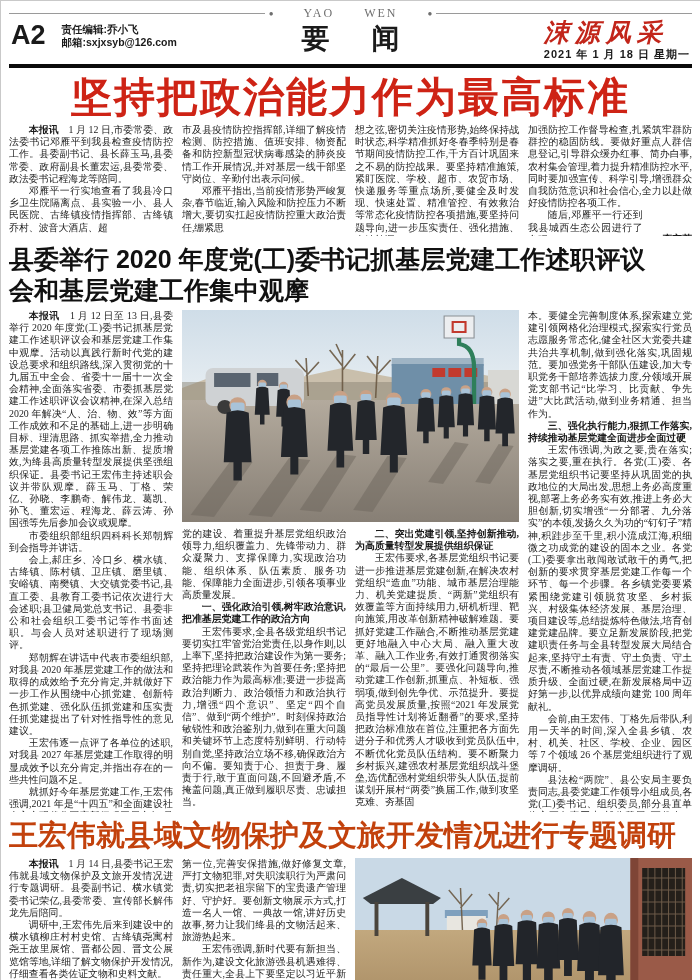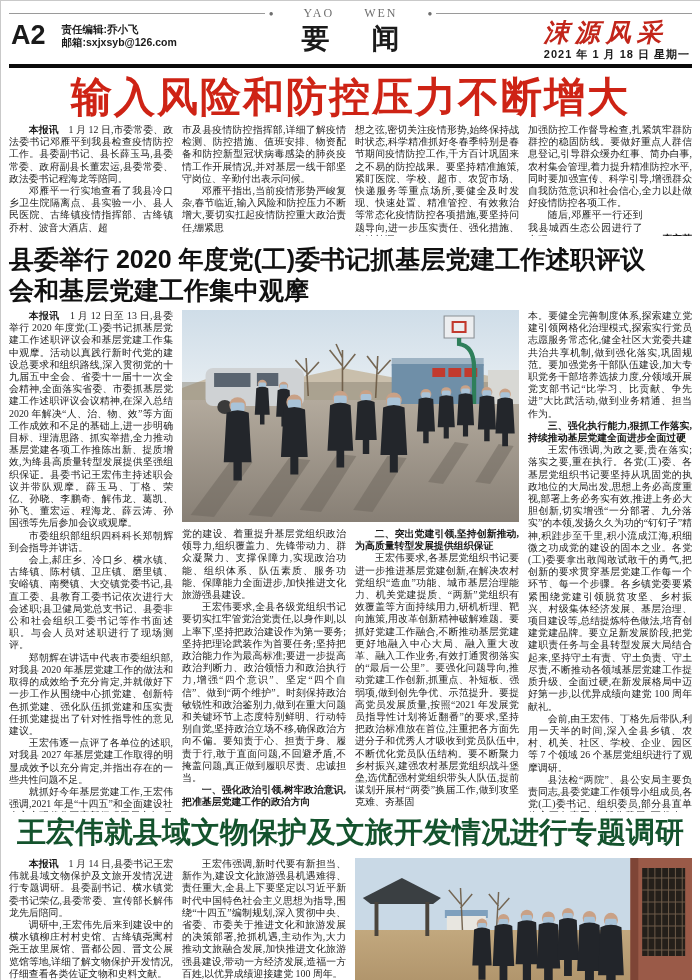--- a/index.html
+++ b/index.html
@@ -23,21 +23,21 @@
   .sec-chars{display:flex;gap:42px;font-size:28px;font-weight:bold;line-height:34px;}
   .hl-right{position:absolute;right:2px;top:0;text-align:left;}
   .masthead{color:#c2251a;font-size:25px;font-weight:bold;font-style:italic;
     letter-spacing:6px;line-height:26px;font-family:"Liberation Serif",serif;}
   .dateline{font-size:11px;font-weight:bold;font-family:"Liberation Sans",sans-serif;margin-top:1px;letter-spacing:1px;}
   .thick-rule{height:4px;background:#0a0a0a;margin-top:2px;}
   
   .a1-headline{text-align:center;color:#ce2315;font-family:"Liberation Sans","DejaVu Sans",sans-serif;
     font-weight:bold;font-size:41px;line-height:46px;margin:6px 0 4px;letter-spacing:2px;white-space:nowrap;}
   .a2-headline{font-family:"Liberation Sans",sans-serif;font-weight:bold;font-size:25px;line-height:31px;margin:8px 0 4px;color:#111;}
-  .a3-headline{font-family:Liberation Mono, monospace;font-weight:bold;font-size:29px;line-height:34px;margin:6px 0 6px;color:#14532d;white-space:nowrap;text-align:center;}
+  .a3-headline{font-family:Liberation Sans, sans-serif;font-weight:bold;font-size:29px;line-height:34px;margin:6px 0 6px;color:#c2410c;white-space:nowrap;}
   
   .cols{display:flex;gap:9px;}
   .bodytxt{font-size:9.9px;line-height:12.2px;text-align:justify;text-justify:inter-character;
     word-break:break-all;color:#1c1c1c;}
   .bodytxt p{margin:0;}
   .ind{text-indent:2em;}
   .sub{font-weight:bold;}
   .byline{float:right;font-weight:bold;font-family:"Liberation Sans",sans-serif;margin-top:24px;}
   .a1-body{height:112px;overflow:hidden;margin-top:2px;}
   .a1-body .col{flex:1;overflow:hidden;}
@@ -84,21 +84,21 @@
       </span>
     </div>
     <div class="hl-right">
       <div class="masthead">涑源风采</div>
       <div class="dateline">2021 年 1 月 18 日  星期一</div>
     </div>
   </div>
   <div class="thick-rule"></div>
 
   <div>
-    <div class="a1-headline">输入风险和防控压力不断增大</div>
+    <div class="a1-headline">坚持把政治能力作为最高标准</div>
     <div class="cols a1-body bodytxt">
       <div class="col">
         <p class="ind"><b>本报讯</b>　<span>1 月 12 日,市委常委、政法委书记邓雁平到我县检查疫情防控工作。县委副书记、县长薛玉马,县委常委、政府副县长董宏运,县委常委、政法委书记程海龙等陪同。</span></p>
         <p class="ind">邓雁平一行实地查看了我县冷口乡卫生院隔离点、县实验一小、县人民医院、古绛镇疫情指挥部、古绛镇乔村、波音大酒店、超</p>
       </div>
       <div class="col">
         <p>市及县疫情防控指挥部,详细了解疫情检测、防控措施、值班安排、物资配备和防控新型冠状病毒感染的肺炎疫情工作开展情况,并对基层一线干部坚守岗位、辛勤付出表示问候。</p>
         <p class="ind">邓雁平指出,当前疫情形势严峻复杂,春节临近,输入风险和防控压力不断增大,要切实扛起疫情防控重大政治责任,绷紧思</p>
       </div>
       <div class="col">
@@ -185,23 +185,23 @@
             <use href="#person1" transform="translate(302,84) scale(0.9)"></use>
             <use href="#person1" transform="translate(52,95) scale(1.3)"></use>
             <use href="#person1" transform="translate(105,92) scale(1.25)"></use>
             <use href="#person1" transform="translate(148,88) scale(1.2)"></use>
             <use href="#person1" transform="translate(172,86) scale(1.0)"></use>
             <use href="#person1" transform="translate(198,90) scale(1.25)"></use>
           </svg>
         </div>
         <div class="a2-mid-cols">
           <div class="col">
-            <p>党的建设、着重提升基层党组织政治领导力,组织覆盖力、先锋带动力、群众凝聚力、支撑保障力,实现政治功能、组织体系、队伍素质、服务功能、保障能力全面进步,加快推进文化旅游强县建设。</p>
+            <p>党的建设、着重提升基层党组织政治领导力,组织覆盖力、先锋带动力、群众凝聚力、支撑保障力,实现政治功能、组织体系、队伍素质、服务功能、保障能力全面进步,引领各项事业高质量发展。</p>
+            <p class="ind sub">一、强化政治引领,树牢政治意识,把准基层党建工作的政治方向</p>
             <p class="ind">王宏伟要求,全县各级党组织书记要切实扛牢管党治党责任,以身作则,以上率下,坚持把政治建设作为第一要务;坚持把理论武装作为首要任务;坚持把政治能力作为最高标准;要进一步提高政治判断力、政治领悟力和政治执行力,增强“四个意识”、坚定“四个自信”、做到“两个维护”。时刻保持政治敏锐性和政治鉴别力,做到在重大问题和关键环节上态度特别鲜明、行动特别自觉,坚持政治立场不移,确保政治方向不偏。要知责于心、担责于身、履责于行,敢于直面问题,不回避矛盾,不掩盖问题,真正做到履职尽责、忠诚担当。</p>
-            <p class="ind sub">一、强化政治引领,树牢政治意识,把准基层党建工作的政治方向</p>
           </div>
           <div class="col">
             <p class="ind sub">二、突出党建引领,坚持创新推动,为高质量转型发展提供组织保证</p>
             <p class="ind">王宏伟要求,各基层党组织书记要进一步推进基层党建创新,在解决农村党组织“造血”功能、城市基层治理能力、机关党建提质、“两新”党组织有效覆盖等方面持续用力,研机析理、靶向施策,用改革创新精神破解难题。要抓好党建工作融合,不断推动基层党建更好地融入中心大局、融入重大改革、融入工作业务,有效打通贯彻落实的“最后一公里”。要强化问题导向,推动党建工作创新,抓重点、补短板、强弱项,做到创先争优、示范提升。要提高党员发展质量,按照“2021 年发展党员指导性计划将近翻番”的要求,坚持把政治标准放在首位,注重把各方面先进分子和优秀人才吸收到党员队伍中,不断优化党员队伍结构。要不断聚力乡村振兴,建强农村基层党组织战斗堡垒,选优配强村党组织带头人队伍,提前谋划开展村“两委”换届工作,做到攻坚克难、夯基固</p>
           </div>
         </div>
       </div>
 
       <div class="a2-side col">
         <p>本。要健全完善制度体系,探索建立党建引领网格化治理模式,探索实行党员志愿服务常态化,健全社区大党委共建共治共享机制,做到强化落实,巩固规范。要加强党务干部队伍建设,加大专职党务干部培养选拔力度,分领域开展党支部书记“比学习、比贡献、争先进”大比武活动,做到业务精通、担当作为。</p>
@@ -215,20 +215,21 @@
 
   <div>
     <div class="a3-headline">王宏伟就县域文物保护及文旅开发情况进行专题调研</div>
     <div class="a3-body bodytxt">
       <div class="a3-col">
         <p class="ind"><b>本报讯</b>　<span>1 月 14 日,县委书记王宏伟就县域文物保护及文旅开发情况进行专题调研。县委副书记、横水镇党委书记荣亿,县委常委、宣传部长解伟龙先后陪同。</span></p>
         <p class="ind">调研中,王宏伟先后来到建设中的横水镇柳庄村村史馆、古绛镇尧寓村尧王故里展馆、晋都公园、晋文公展览馆等地,详细了解文物保护开发情况,仔细查看各类佐证文物和史料文献。</p>
 
       </div>
       <div class="a3-col">
+        <p>第一位,完善安保措施,做好修复文章,严打文物犯罪,对失职渎职行为严肃问责,切实把老祖宗留下的宝贵遗产管理好、守护好。要创新文物展示方式,打造一名人一馆、一典故一馆,讲好历史故事,努力让我们绛县的文物活起来、旅游热起来。</p>
         <p class="ind">王宏伟强调,新时代要有新担当、新作为,建设文化旅游强县机遇难得、责任重大,全县上下要坚定以习近平新时代中国特色社会主义思想为指导,围绕“十四五”编制规划,深入贯彻中央、省委、市委关于推进文化和旅游发展的决策部署,抢抓机遇,主动作为,大力推动文旅融合发展,加快推进文化旅游强县建设,带动一方经济发展,造福一方百姓,以优异成绩迎接建党 100 周年。</p>
       </div>
       <div class="photo2">
         <svg viewBox="0 0 345 170" preserveAspectRatio="none">
           <defs>
             <linearGradient id="gnd2" x1="0" y1="0" x2="0" y2="1">
               <stop offset="0" stop-color="#c2a87e"></stop>
                 <stop offset="1" stop-color="#a1845c"></stop>
             </linearGradient>
             <g id="person2">

